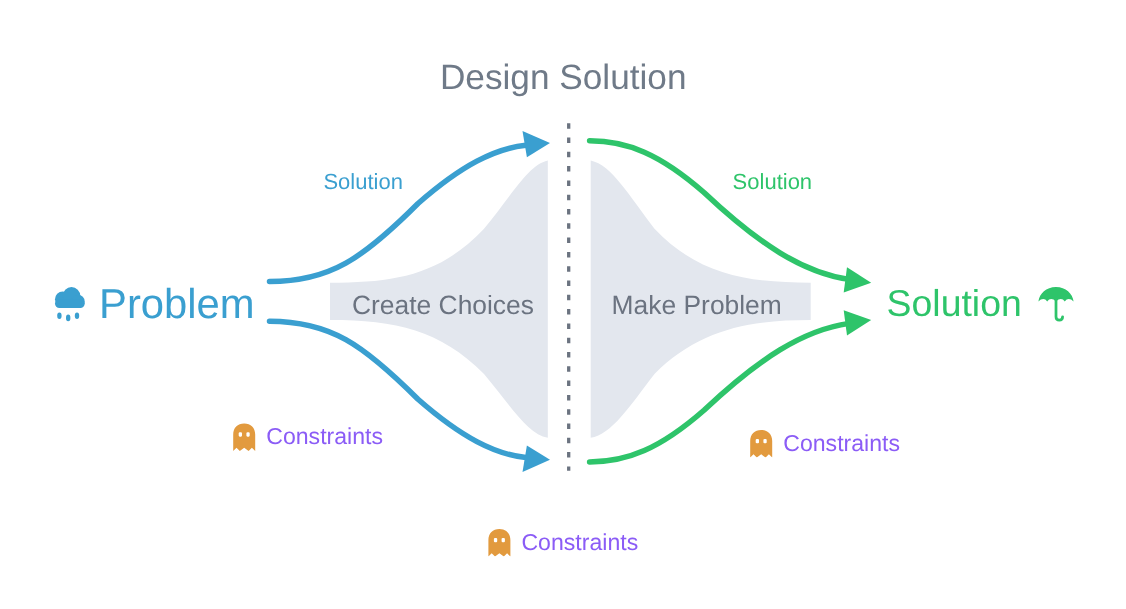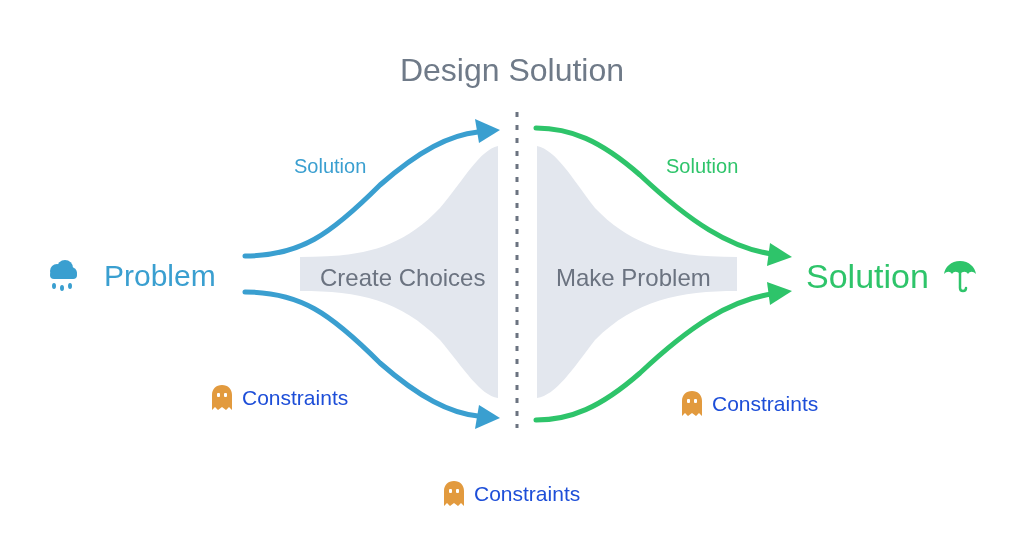--- a/index.html
+++ b/index.html
@@ -3,26 +3,26 @@
 <meta charset="utf-8">
 <style>
   html, body { margin:0; padding:0; background:#ffffff; }
   body { width:1024px; height:554px; position:relative; overflow:hidden;
          font-family:"Liberation Sans", sans-serif; }
   svg.diagram { position:absolute; left:0; top:0; }
   .lbl { position:absolute; white-space:nowrap; line-height:1; }
   .title { left:0; width:1024px; text-align:center; top:54px; font-size:32px; color:#6f7a88; }
   .diverge { left:294px; top:156px; font-size:20px; color:#3a9fd0; }
   .converge { left:666px; top:156px; font-size:20px; color:#2ec46a; }
-  .problem { left:46px; top:258px; font-size:30px; color:#3a9fd0; display:flex; align-items:center; gap:26px; }
+  .problem { left:46px; top:258px; font-size:38px; color:#3a9fd0; display:flex; align-items:center; gap:12px; }
   .solution { left:806px; top:258px; font-size:34px; color:#2ec46a; display:flex; align-items:center; gap:14px; }
   .phase { font-size:24px; color:#6b7380; }
   .create { left:320px; top:266px; }
   .make { left:556px; top:266px; }
-  .constraint { font-size:21px; color:#1d4ed8; display:flex; align-items:center; gap:8px; }
+  .constraint { font-size:21px; color:#8b5cf6; display:flex; align-items:center; gap:8px; }
   .c1 { left:210px; top:384px; }
   .c2 { left:680px; top:390px; }
   .c3 { left:442px; top:480px; }
   .icon svg { display:block; }
 </style>
 </head>
 <body>
 
 <svg class="diagram" width="1024" height="554" viewBox="0 0 1024 554">
 

